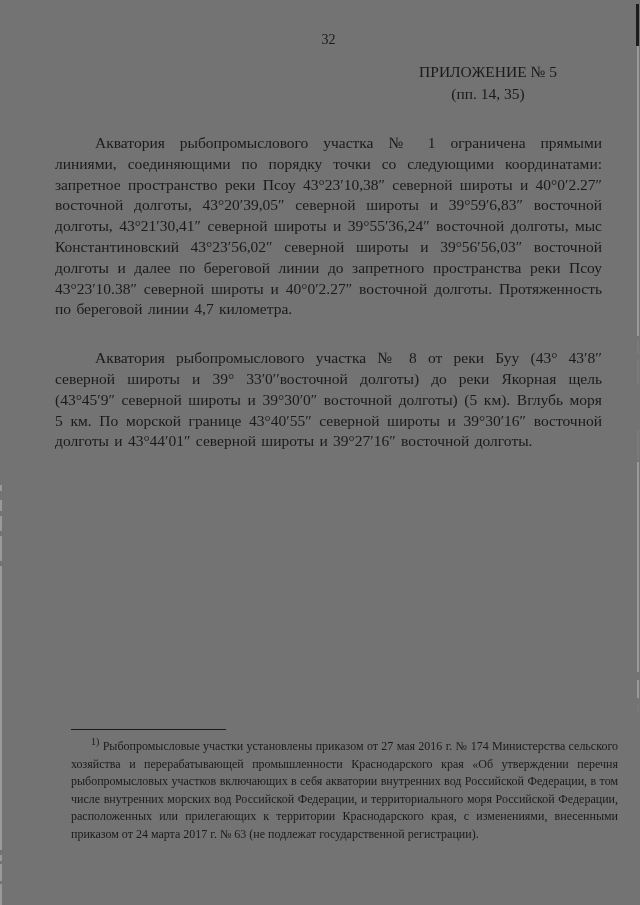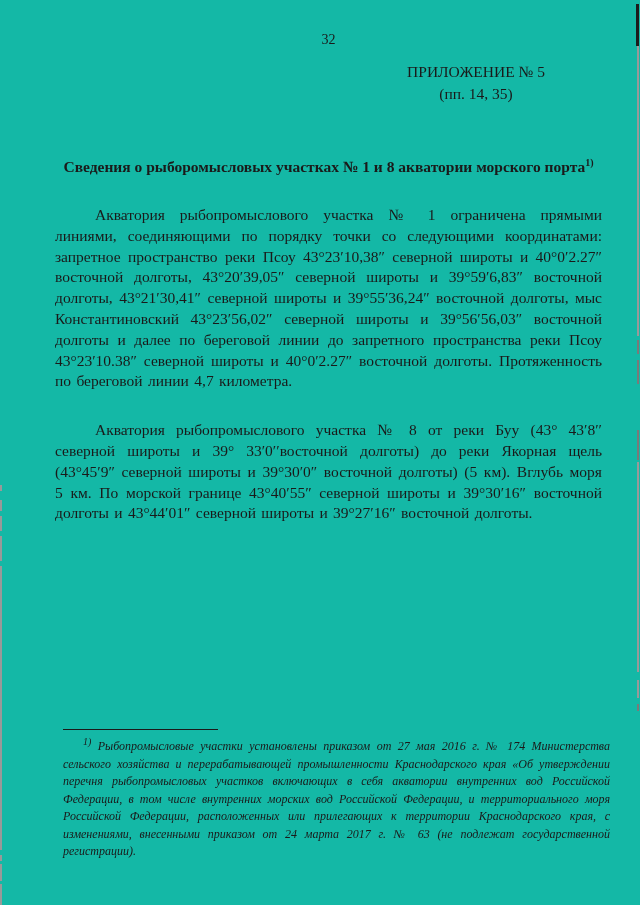--- a/index.html
+++ b/index.html
@@ -4,41 +4,41 @@
 <style>
   html, body {
     margin: 0;
     padding: 0;
     background: #ffffff;
   }
   .page {
     position: relative;
     width: 640px;
     height: 905px;
-    background: #14b8a6;
+    background: #737373;
     overflow: hidden;
     font-family: "Liberation Serif", "DejaVu Serif", serif;
     color: #1a1a1a;
   }
   .col {
     position: absolute;
     left: 55px;
     top: 0;
     width: 547px;
   }
   .page-number {
     margin-top: 32px;
     text-align: center;
     font-size: 14px;
     line-height: 16px;
   }
   .header-block {
     margin-top: 13px;
     margin-left: auto;
-    margin-right: 16px;
+    margin-right: 4px;
     width: 220px;
     text-align: center;
     font-size: 15.5px;
     line-height: 22px;
   }
   .doc-title {
     margin-top: 52px;
     text-align: center;
     font-weight: bold;
     font-size: 15.5px;
@@ -54,24 +54,23 @@
   .para {
     text-align: justify;
     text-indent: 40px;
     font-size: 15.5px;
     line-height: 20.8px;
     word-spacing: 1.5px;
     margin-top: 28px;
   }
   .footnote {
     position: absolute;
-    left: 63px;
+    left: 71px;
     top: 729px;
     width: 547px;
-    font-style: italic;
   }
   .footnote-rule {
     width: 155px;
     height: 0;
     border-top: 1.5px solid #1a1a1a;
     margin-bottom: 8px;
   }
   .footnote-text {
     text-align: justify;
     text-indent: 20px;
@@ -93,21 +92,20 @@
 
   <div class="col">
 
     <div class="page-number">32</div>
 
     <div class="header-block">
       <div>ПРИЛОЖЕНИЕ № 5</div>
       <div>(пп. 14, 35)</div>
     </div>
 
-    <div class="doc-title"><span>Сведения о рыборомысловых участках № 1 и 8 акватории морского порта</span><sup>1)</sup></div>
 
     <div class="body-text">
       <div class="para">Акватория рыбопромыслового участка № 1 ограничена прямыми линиями, соединяющими по порядку точки со следующими координатами: запретное пространство реки Псоу 43°23′10,38″ северной широты и 40°0′2.27″ восточной долготы, 43°20′39,05″ северной широты и 39°59′6,83″ восточной долготы, 43°21′30,41″ северной широты и 39°55′36,24″ восточной долготы, мыс Константиновский 43°23′56,02″ северной широты и 39°56′56,03″ восточной долготы и далее по береговой линии до запретного пространства реки Псоу 43°23′10.38″ северной широты и 40°0′2.27″ восточной долготы. Протяженность по береговой линии 4,7 километра.</div>
       <div class="para">Акватория рыбопромыслового участка № 8 от реки Буу (43° 43′8′′ северной широты и 39° 33′0′′восточной долготы) до реки Якорная щель (43°45′9″ северной широты и 39°30′0″ восточной долготы) (5 км). Вглубь моря 5 км. По морской границе 43°40′55″ северной широты и 39°30′16″ восточной долготы и 43°44′01″ северной широты и 39°27′16″ восточной долготы.</div>
     </div>
 
   </div>
 
   <div class="footnote">
     <div class="footnote-rule"></div>

